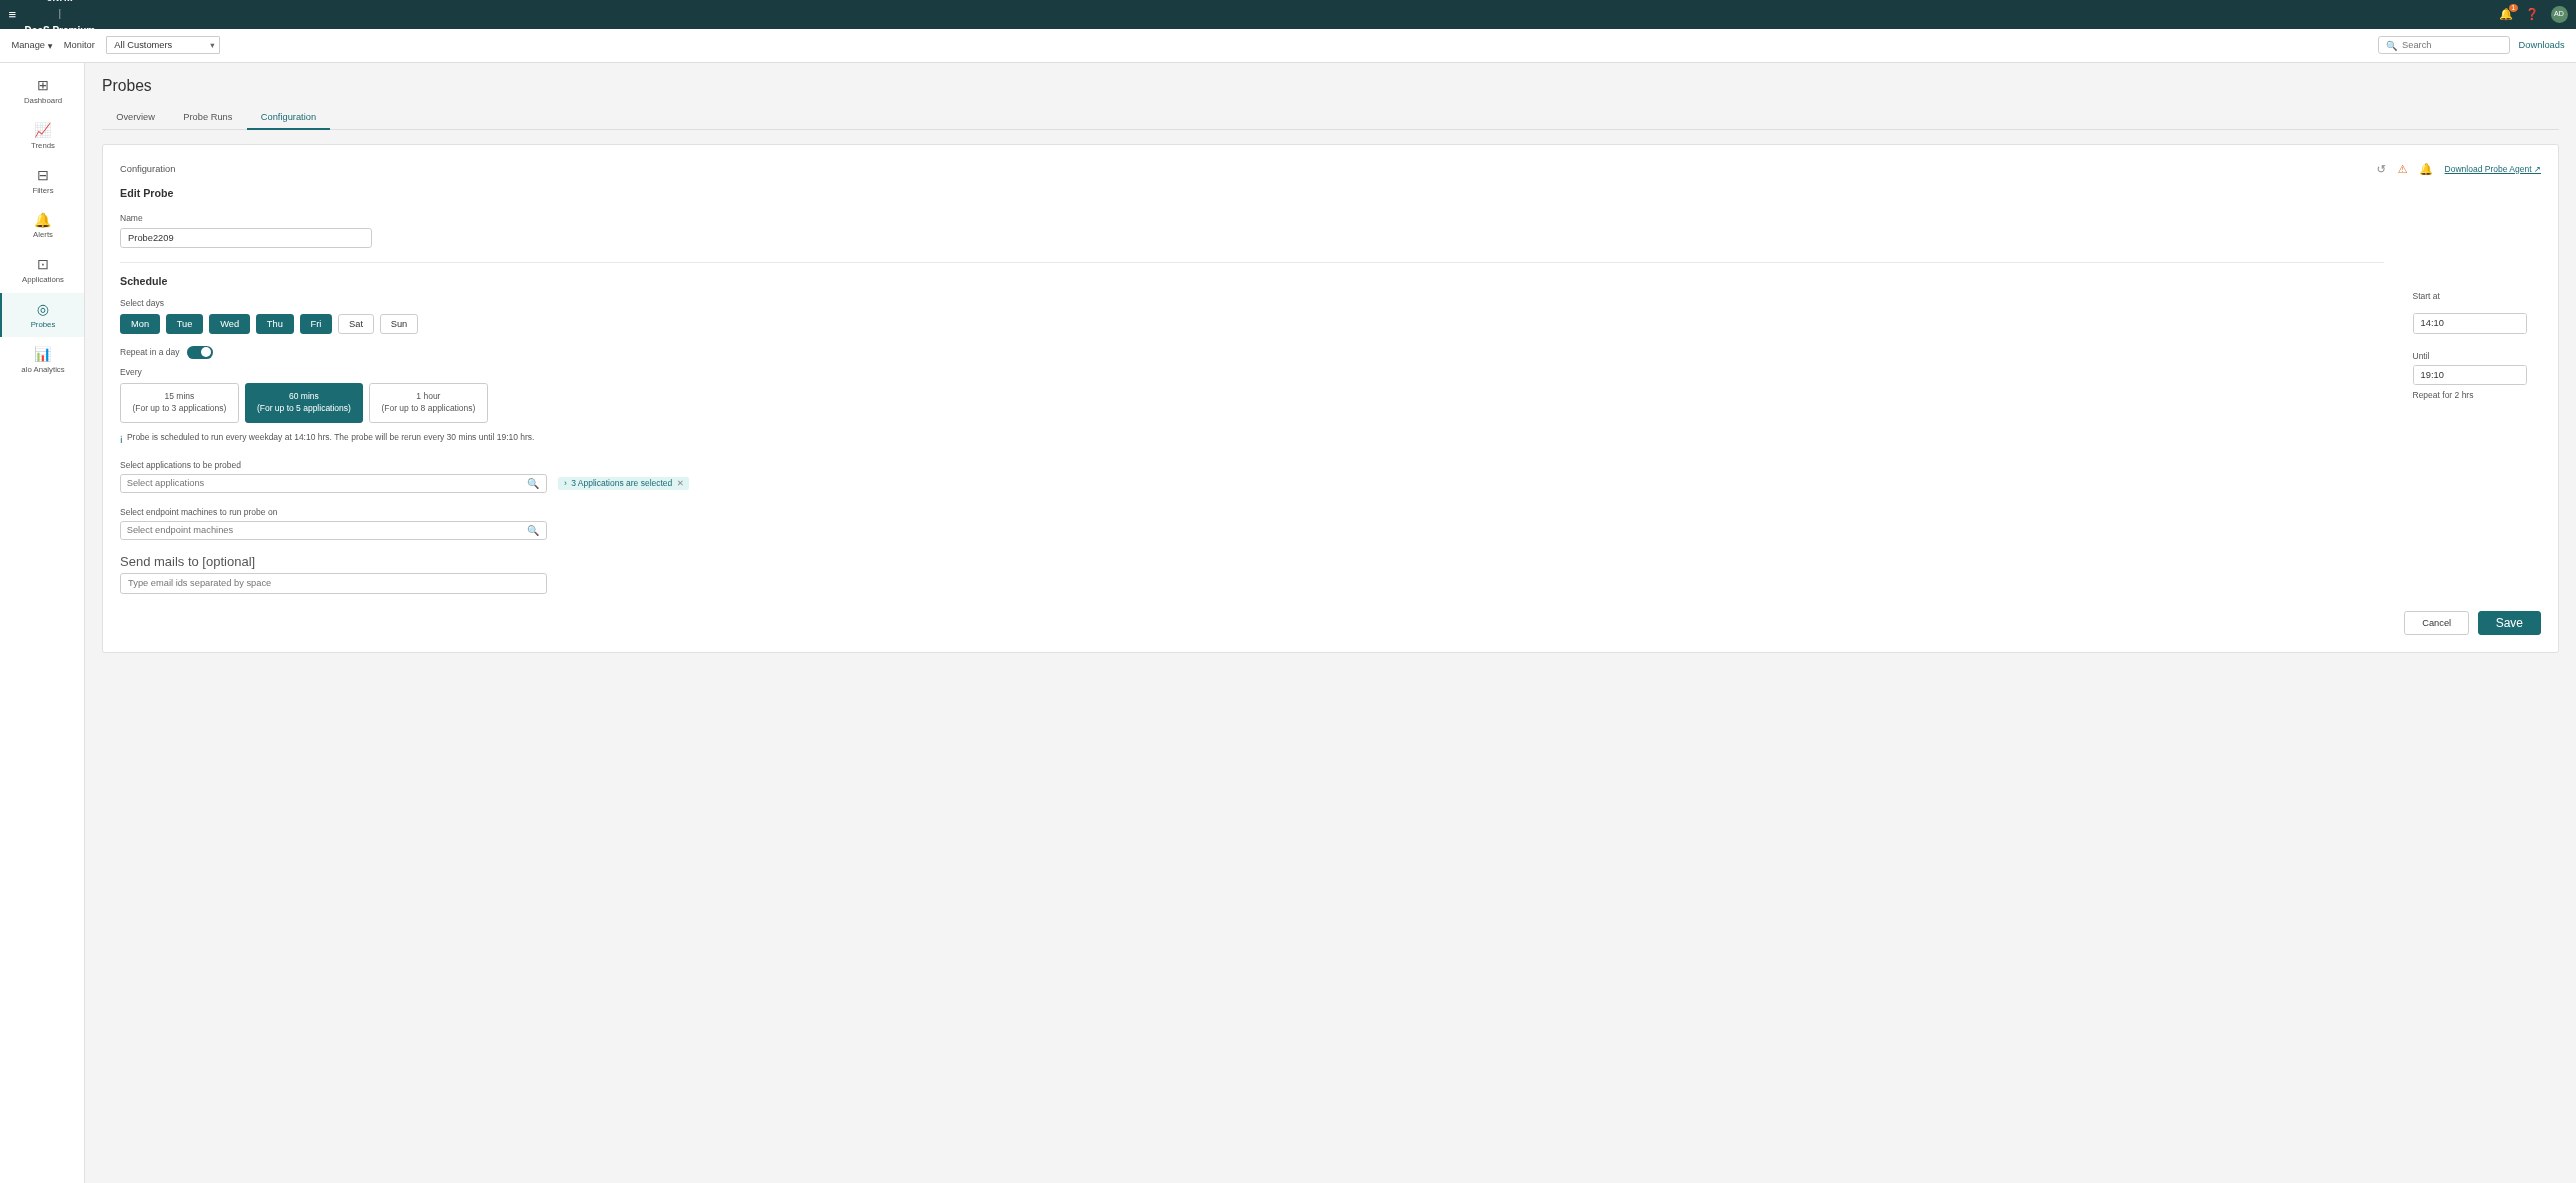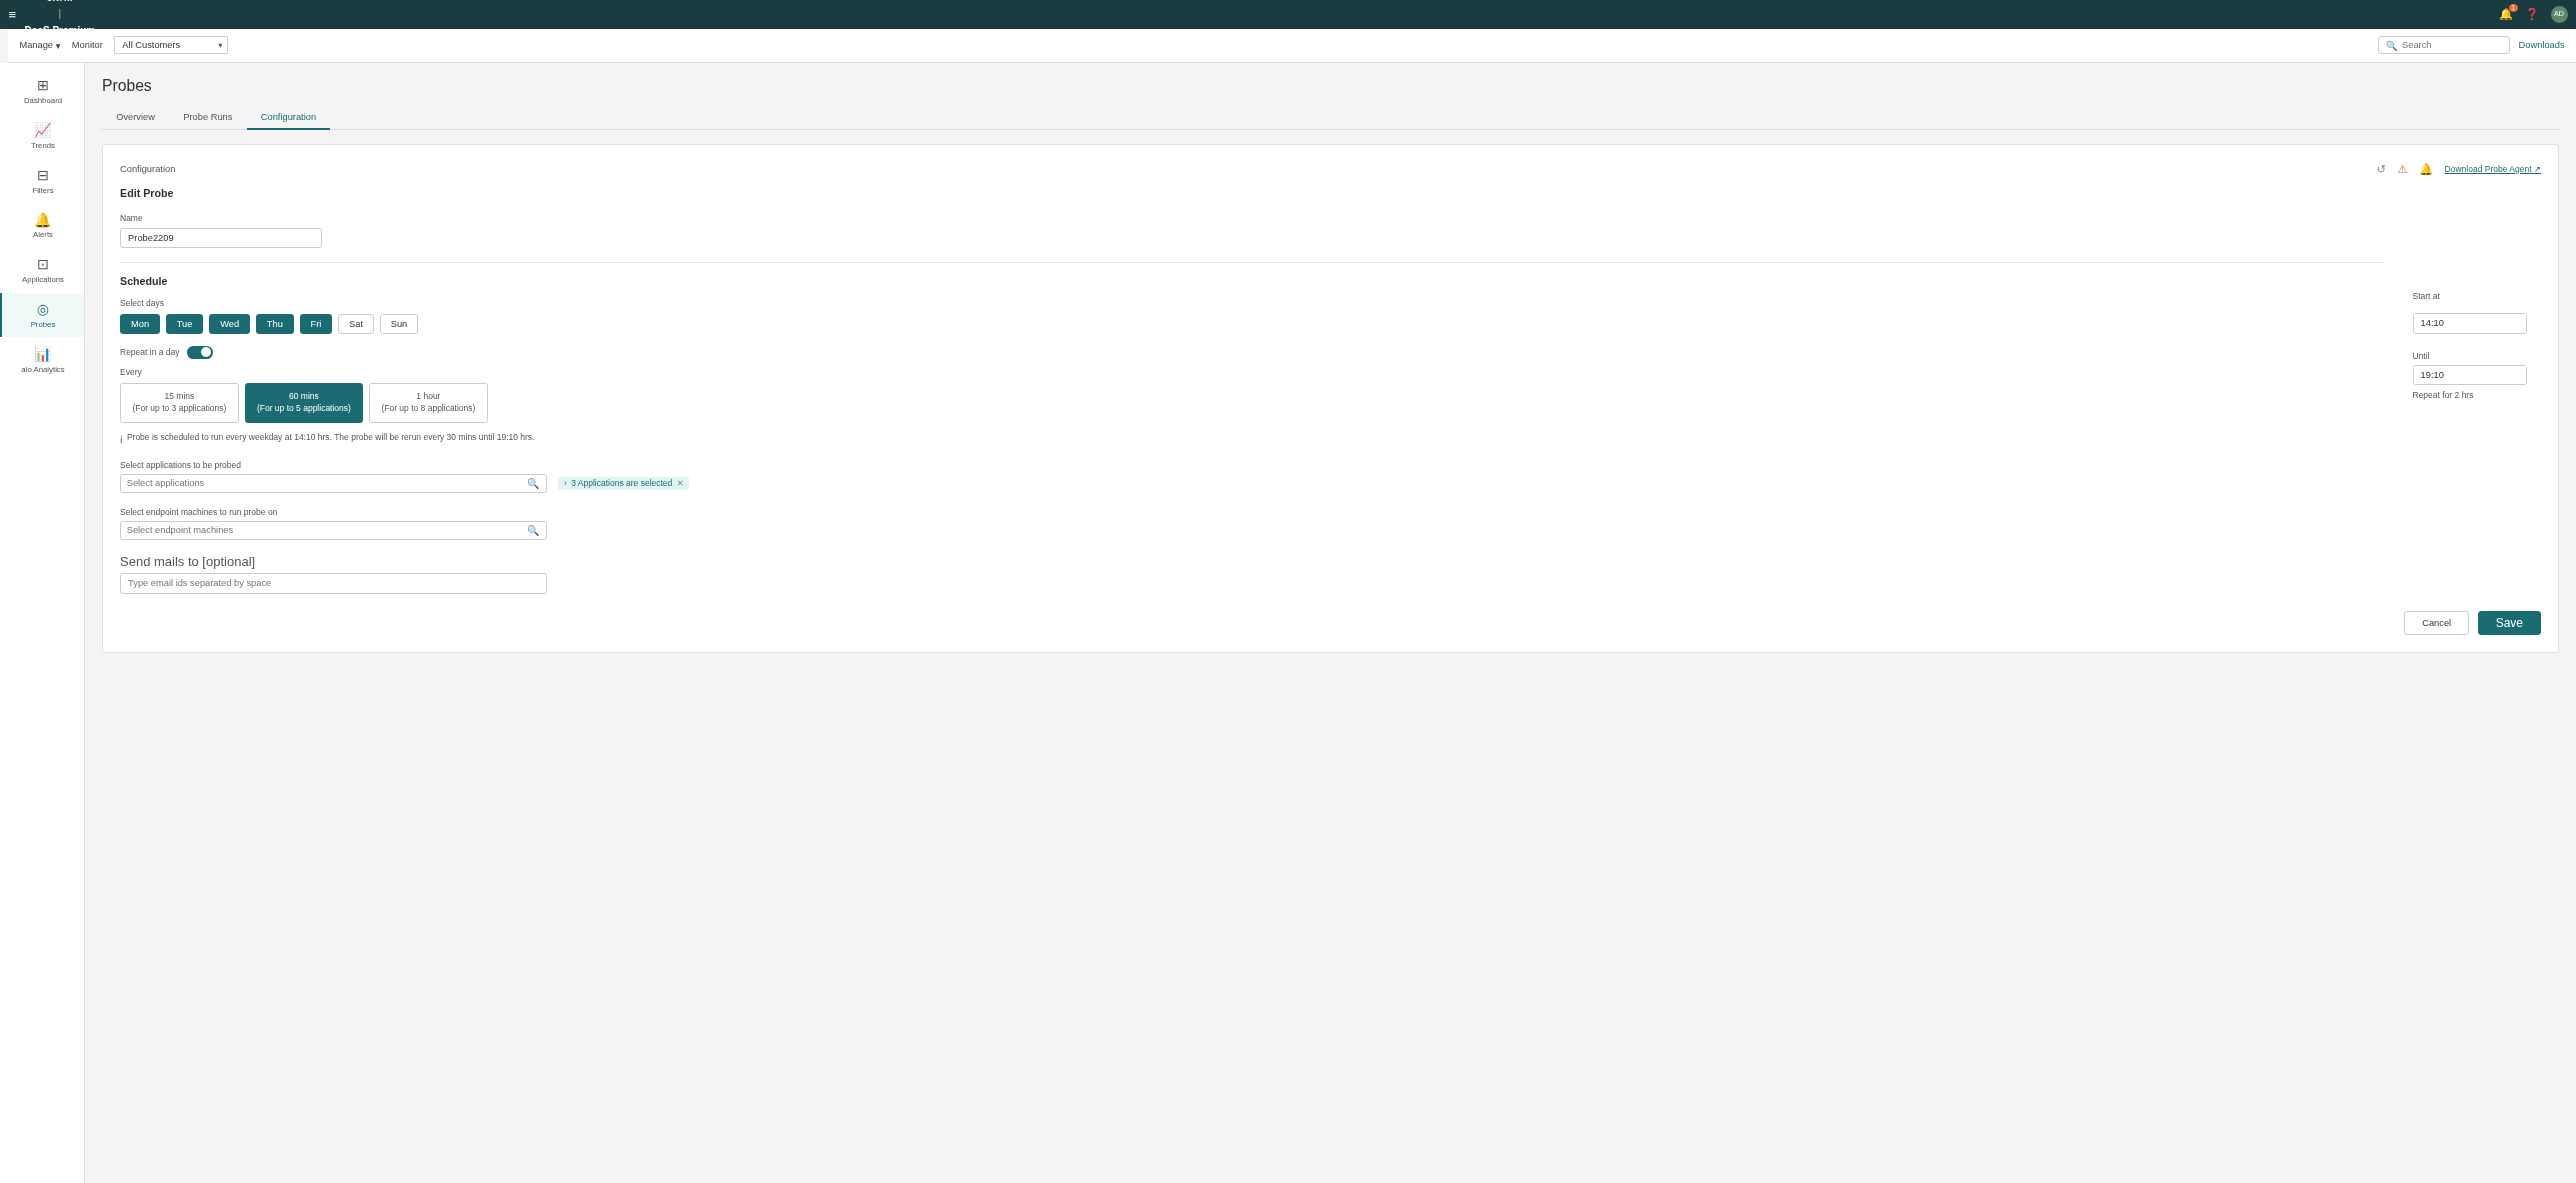--- a/index.html
+++ b/index.html
@@ -29,21 +29,21 @@
 
     
     .subnav {
       background: #fff;
       border-bottom: 0.7px solid #ddd;
       display: flex;
       align-items: center;
       height: 34px;
       padding: 0 11.4px;
       position: fixed;
-      top: 28.5px; left: 8px; right: 0;
+      top: 28.5px; left: 0; right: 0;
       z-index: 99;
       justify-content: space-between;
     }
     .subnav-left { display: flex; align-items: center; gap: 11.4px; }
     .manage-btn {
       display: flex; align-items: center; gap: 2.8px;
       color: #444; font-size: 9.3px; cursor: pointer; font-weight: 500;
     }
     .monitor-btn { color: #444; font-size: 9.3px; cursor: pointer; font-weight: 500; }
     .customer-select {
@@ -128,21 +128,21 @@
     .sub-tab.active { color: #1a6b72; border-bottom-color: #1a6b72; font-weight: 500; }
 
     
     .edit-probe-title { font-size: 10.7px; color: #333; margin-bottom: 14.2px; }
 
     
     .form-group { margin-bottom: 14.2px; }
     .form-label { font-size: 8.5px; color: #555; margin-bottom: 4.3px; display: block; }
     .form-input {
       border: 0.7px solid #ccc; border-radius: 2.8px; padding: 4.3px 7.1px;
-      font-size: 9.3px; color: #333; width: 202px; outline: none;
+      font-size: 9.3px; color: #333; width: 252px; outline: none;
     }
 
     
     .schedule-title { font-size: 10.7px; color: #333; margin-bottom: 11.4px; border-top: 0.7px solid #e8e8e8; padding-top: 11.4px; }
 
     
     .days-label { font-size: 8.5px; color: #555; margin-bottom: 5.7px; display: block; }
     .days-row { display: flex; gap: 5.7px; margin-bottom: 11.4px; }
     .day-btn {
       padding: 4.3px 10px; border-radius: 2.8px; font-size: 9.3px; cursor: pointer;

